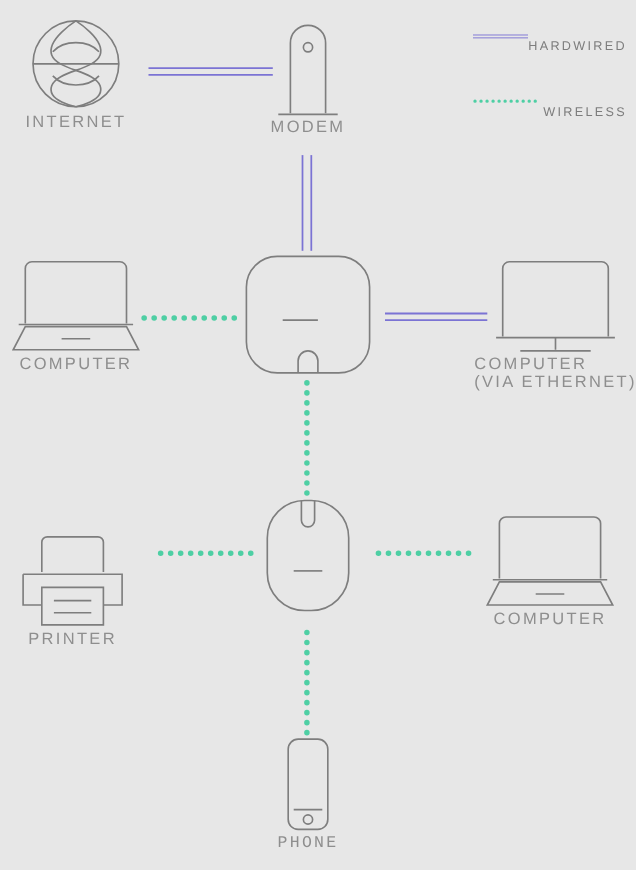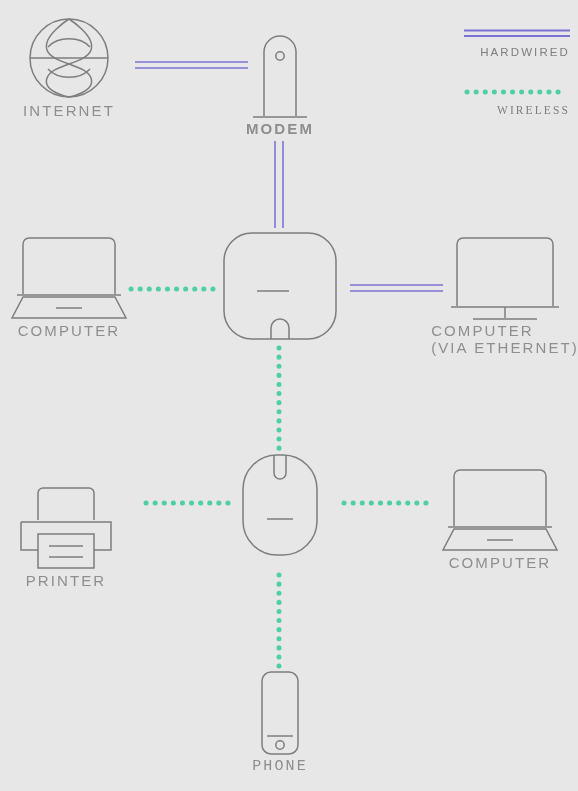--- a/index.html
+++ b/index.html
@@ -34,22 +34,22 @@
     letter-spacing: 2.1px;
     color: #8e8e8e;
     text-transform: uppercase;
     text-align: left;
     line-height: 17px;
     white-space: pre;
   }
   .legend {
     position: absolute;
     display: flex;
-    flex-direction: column;
-    align-items: flex-end;
+    flex-direction: row;
+    align-items: flex-start;
   }
   .legend-label {
     margin-top: 8px;
     font-size: 11.5px;
     letter-spacing: 2.1px;
     color: #7d7d7d;
     text-transform: uppercase;
     text-align: center;
   }
 </style>
@@ -95,42 +95,42 @@
 </svg>
 
 <div class="legend" style="left:430px; top:28px; width:140px;">
   <svg class="legend-swatch" width="106" height="10" viewBox="0 0 106 10">
     <line x1="0" y1="2.5" x2="106" y2="2.5" stroke="#7b73d4" stroke-width="1.8"></line>
     <line x1="0" y1="8" x2="106" y2="8" stroke="#7b73d4" stroke-width="1.8"></line>
   </svg>
   <div class="legend-label">HARDWIRED</div>
 </div>
 
-<div class="legend" style="left:430px; top:88px; width:140px;font-family:Liberation Serif, serif;">
+<div class="legend" style="left:430px; top:88px; width:140px;">
   <svg class="legend-swatch" width="106" height="8" viewBox="0 0 106 8">
     <line x1="3" y1="4" x2="103" y2="4" stroke="#4ecfa4" stroke-width="5" stroke-linecap="round" stroke-dasharray="0.1 9"></line>
   </svg>
   <div class="legend-label">WIRELESS</div>
 </div>
 
 <div class="node" style="left:8px; top:14px; width:122px;">
   <svg class="node-icon" width="86" height="88" viewBox="0 0 86 88">
     <g fill="none" stroke="#7e7e7e" stroke-width="1.5">
       <circle cx="43" cy="44" r="39"></circle>
       <line x1="4" y1="44" x2="82" y2="44"></line>
       <path d="M43 5 C 43 5, 16 22, 21 36 C 26 50, 60 50, 65 64 C 70 78, 43 83, 43 83"></path>
       <path d="M43 5 C 43 5, 70 22, 65 36 C 60 50, 26 50, 21 64 C 16 78, 43 83, 43 83"></path>
       <path d="M22 33 C 32 22, 54 22, 64 33"></path>
       <path d="M22 55 C 32 66, 54 66, 64 55"></path>
     </g>
   </svg>
   <div class="node-label">INTERNET</div>
 </div>
 
-<div class="node" style="left:229px; top:30px; width:102px;font-weight:bold;">
+<div class="node" style="left:229px; top:17px; width:102px;">
   <svg class="node-icon" width="66" height="90" viewBox="0 0 66 90">
     <g fill="none" stroke="#7e7e7e" stroke-width="1.5">
       <path d="M17 86 V 22 a 16 16 0 0 1 32 0 V 86"></path>
       <circle cx="33" cy="26" r="4.2"></circle>
       <line x1="6" y1="87" x2="60" y2="87"></line>
     </g>
   </svg>
   <div class="node-label">MODEM</div>
 </div>
 

